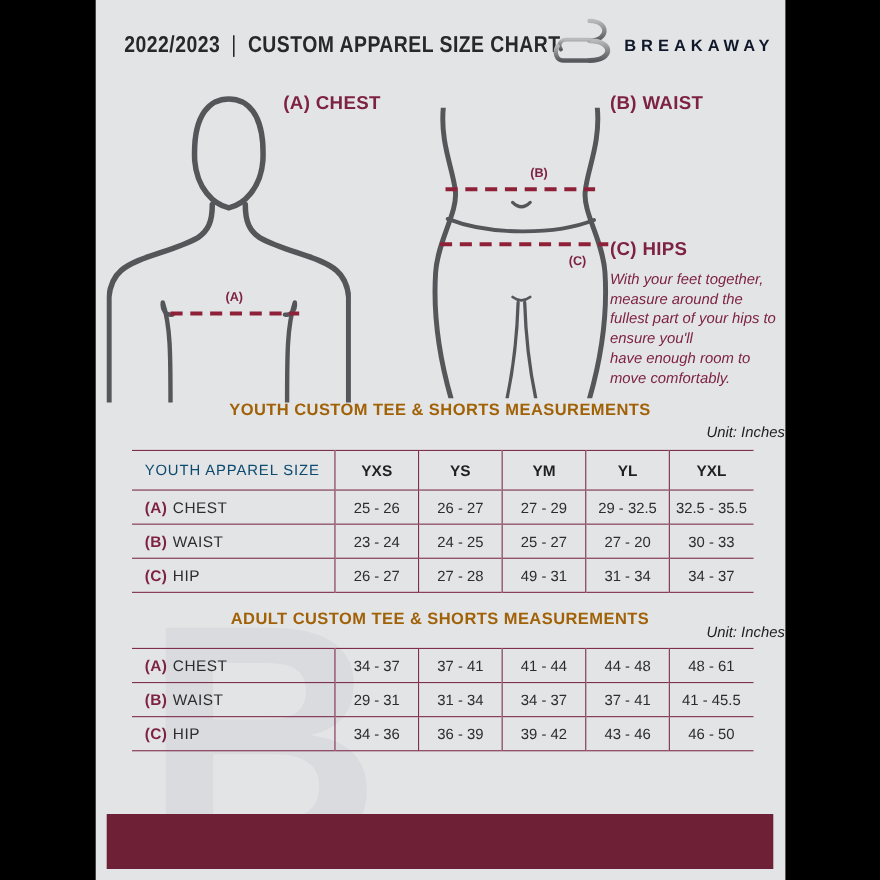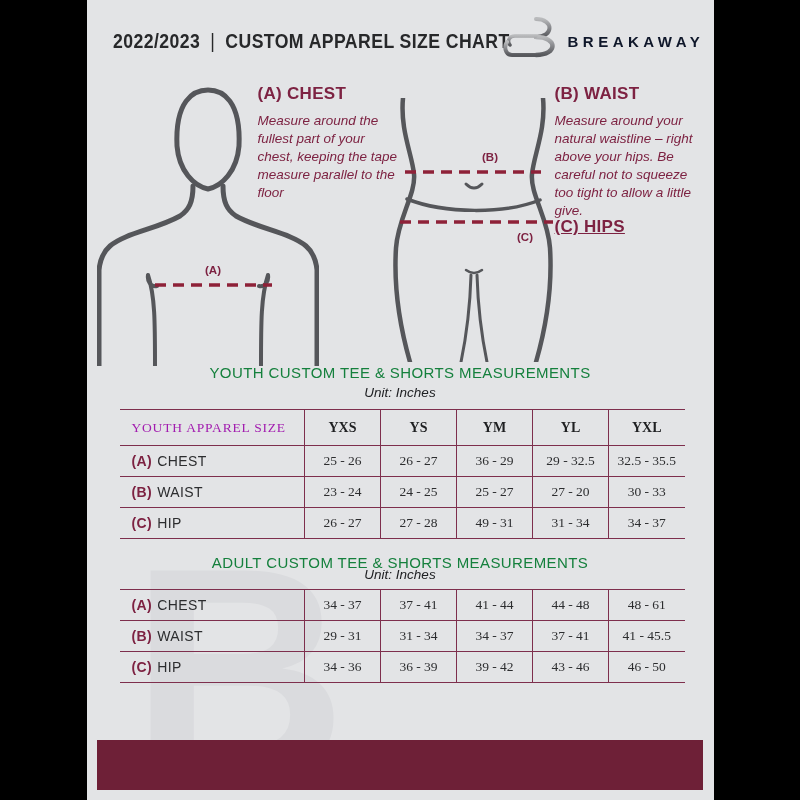--- a/index.html
+++ b/index.html
@@ -19,41 +19,41 @@
   .fig-left  { position:absolute; left:10px;  top:76px; z-index:1; }
   .fig-right { position:absolute; left:300px; top:98px; z-index:1; }
   .fig-label { font-family:"Liberation Sans",sans-serif; font-weight:bold; font-size:11.5px; fill:#7d2242; }
 
   
   .inst { position:absolute; color:#7d2242; z-index:1; }
   .inst-heading { font-weight:bold; font-size:17px; letter-spacing:0.3px; }
   .inst-body { font-style:italic; font-size:13.5px; line-height:1.33; margin-top:8px; white-space:pre-line; }
   #inst-chest { left:171px; top:84px;  width:144px; }
   #inst-waist { left:468px; top:84px;  width:153px; }
-  #inst-hips  { left:468px; top:217px; width:152px;text-decoration:underline; }
-
-  
-  .tbl-title { position:absolute; left:0; width:100%; text-align:center; font-weight:normal;
-    font-size:15px; letter-spacing:0.4px; color:#15803d; z-index:1; }
-  .tbl-unit  { position:absolute; left:0; width:100%; text-align:center; font-style:italic;
+  #inst-hips  { left:468px; top:217px; width:152px; }
+
+  
+  .tbl-title { position:absolute; left:0; width:100%; text-align:center; font-weight:bold;
+    font-size:15px; letter-spacing:0.4px; color:#a16207; z-index:1; }
+  .tbl-unit  { position:absolute; left:0; width:100%; text-align:right; font-style:italic;
     font-size:13.5px; color:#202124; z-index:1; }
   #youth-title { top:364px; }  #youth-unit { top:385px; }
   #adult-title { top:554px; }  #adult-unit { top:567px; }
 
   .tbl-wrap { position:absolute; left:33px; width:565px; z-index:1; }
   #youth-table-wrap { top:409px; }
   #adult-table-wrap { top:589px; }
   table.size-table { width:565px; border-collapse:collapse; border-top:1.5px solid #7e2f4d; }
   .size-table tr { border-bottom:1.5px solid #7e2f4d; }
   .size-table td { padding:0; text-align:center; }
-  .size-table td:nth-child(n+2) { border-left:1.5px solid #7e2f4d;font-family:Liberation Serif, serif; }
+  .size-table td:nth-child(n+2) { border-left:1.5px solid #7e2f4d; }
   .size-table tr.hdr td { height:35px; }
   .size-table tr.datarow td { height:30px; }
   .cell-left { text-align:left !important; padding-left:12px !important; }
-  .hdr-label { font-size:13.5px; letter-spacing:0.8px; color:#a21caf;font-family:Liberation Serif, serif; }
+  .hdr-label { font-size:13.5px; letter-spacing:0.8px; color:#0c4a6e; }
   .hdr-size  { font-size:14px; font-weight:bold; color:#1f2022; }
   .row-label { font-size:14px; letter-spacing:0.4px; color:#2c2d2f; }
   .row-label .prefix { color:#7d2242; font-weight:bold; margin-right:5px; }
   .cell-val  { font-size:13.5px; color:#2c2d2f; }
 
   
   .watermark { position:absolute; left:44px; top:556px; font-size:300px; line-height:0.78;
     font-weight:bold; color:#dadbde; z-index:0; }
   .footer-bar { position:absolute; left:10px; top:740px; width:606px; height:50px;
     background:#6e2037; z-index:2; }
@@ -108,28 +108,28 @@
       <path d="M90 177 C91 210 95 240 100 264" stroke-width="3"></path>
     </g>
     <line x1="18" y1="74" x2="154" y2="74" stroke="#8e2138" stroke-width="3.5" stroke-dasharray="11 7"></line>
     <text class="fig-label" x="95" y="63">(B)</text>
     <line x1="13" y1="124" x2="166" y2="124" stroke="#8e2138" stroke-width="3.5" stroke-dasharray="11 7"></line>
     <text class="fig-label" x="130" y="143">(C)</text>
   </svg>
 
   <div class="inst" id="inst-chest">
     <div class="inst-heading">(A) CHEST</div>
-    <div class="inst-body">Measure around the fullest part of your chest, keeping the tape measure parallel to the floor</div>
   </div>
   <div class="inst" id="inst-waist">
     <div class="inst-heading">(B) WAIST</div>
-    <div class="inst-body">Measure around your natural waistline – right above your hips. Be careful not to squeeze too tight to allow a little give.</div>
   </div>
   <div class="inst" id="inst-hips">
     <div class="inst-heading">(C) HIPS</div>
+    <div class="inst-body">With your feet together, measure around the fullest part of your hips to ensure you'll
+have enough room to move comfortably.</div>
   </div>
 
   <div class="tbl-title" id="youth-title">YOUTH CUSTOM TEE &amp; SHORTS MEASUREMENTS</div>
   <div class="tbl-unit" id="youth-unit">Unit: Inches</div>
   <div class="tbl-wrap" id="youth-table-wrap">
       <table class="size-table">
         <colgroup>
           <col style="width:185px">
           <col style="width:76px">
           <col style="width:76px">
@@ -143,21 +143,21 @@
             <td class="hdr-size">YXS</td>
             <td class="hdr-size">YS</td>
             <td class="hdr-size">YM</td>
             <td class="hdr-size">YL</td>
             <td class="hdr-size">YXL</td>
           </tr>
           <tr class="datarow">
             <td class="cell-left row-label"><span class="prefix">(A)</span><span>CHEST</span></td>
             <td class="cell-val">25 - 26</td>
             <td class="cell-val">26 - 27</td>
-            <td class="cell-val">36 - 29</td>
+            <td class="cell-val">27 - 29</td>
             <td class="cell-val">29 - 32.5</td>
             <td class="cell-val">32.5 - 35.5</td>
           </tr>
           <tr class="datarow">
             <td class="cell-left row-label"><span class="prefix">(B)</span><span>WAIST</span></td>
             <td class="cell-val">23 - 24</td>
             <td class="cell-val">24 - 25</td>
             <td class="cell-val">25 - 27</td>
             <td class="cell-val">27 - 20</td>
             <td class="cell-val">30 - 33</td>

